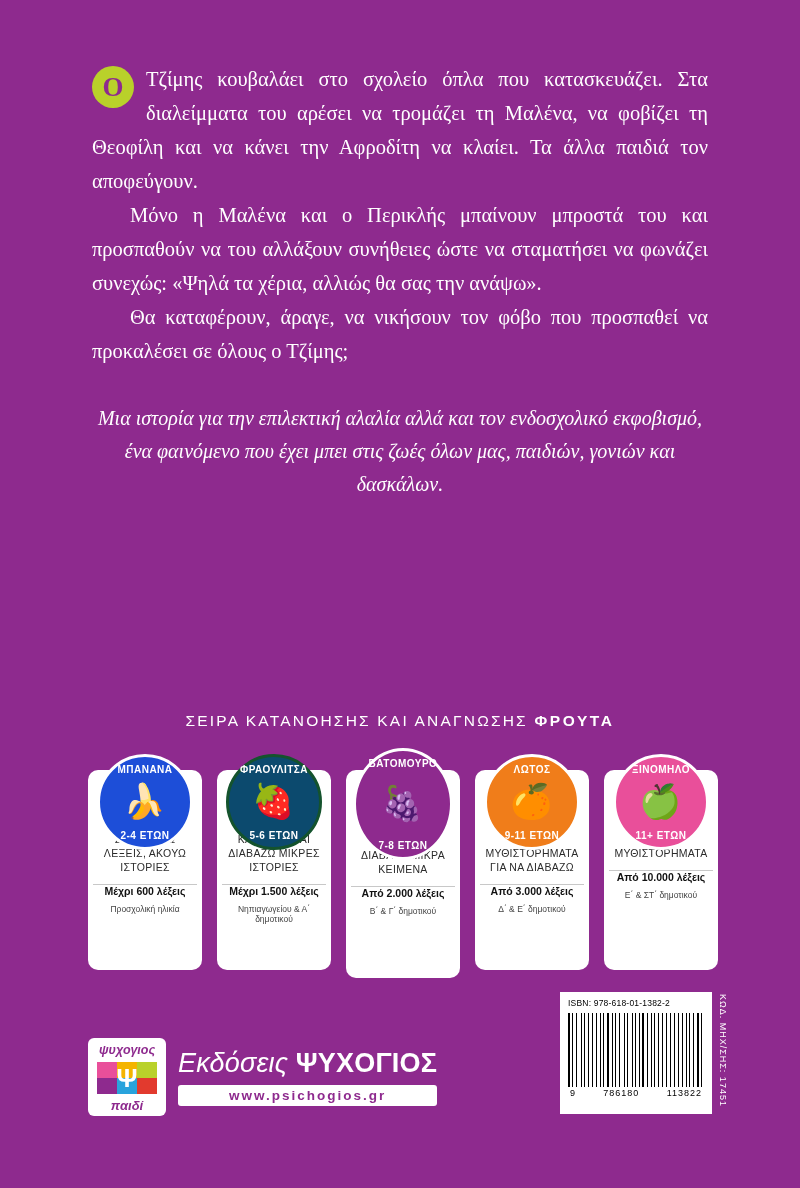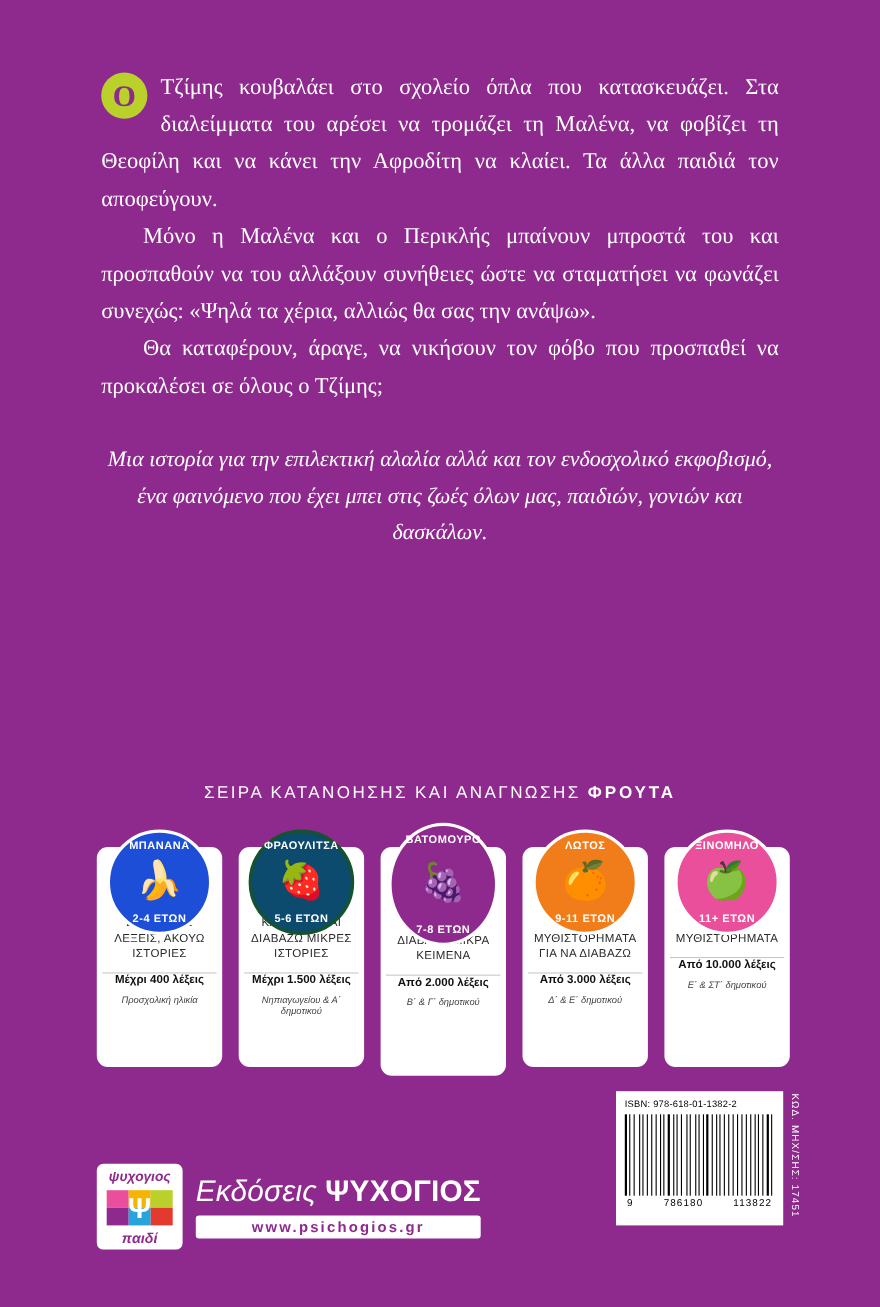--- a/index.html
+++ b/index.html
@@ -165,31 +165,29 @@
     font-weight: bold;
     color: #111111;
     margin-top: 10px;
     border-top: 1px solid #c8c8c8;
   }
   .badge .grade {
     font-family: "Liberation Sans", sans-serif;
     font-size: 8.5px;
     color: #444444;
     margin-top: 7px;
-    font-style: italic;
   }
 
   
   .publisher {
     position: absolute;
     left: 88px;
     top: 1038px;
     display: flex;
     align-items: center;
-    margin-top: 20px;
   }
   .pub-logo {
     width: 78px;
     height: 78px;
     background: #ffffff;
     border-radius: 6px;
     position: relative;
     margin-right: 12px;
     overflow: hidden;
   }
@@ -326,21 +324,21 @@
 <div class="badges" id="badges">
     <div class="badge">
       <div class="cap" style="background:#1d4ed8;border:3px solid #fff">
         <div class="cap-inner">
           <div class="cap-title" style="color:#ffffff">ΜΠΑΝΑΝΑ</div>
           <div class="cap-art">🍌</div>
           <div class="cap-age" style="color:#ffffff">2-4 ΕΤΩΝ</div>
         </div>
       </div>
       <div class="skill">ΣΥΛΛΑΒΙΖΩ ΛΕΞΕΙΣ, ΑΚΟΥΩ ΙΣΤΟΡΙΕΣ</div>
-      <div class="words">Μέχρι 400 λέξεις</div>
+      <div class="words">Μέχρι 600 λέξεις</div>
       <div class="grade">Προσχολική ηλικία</div>
     </div>
     <div class="badge">
       <div class="cap" style="background:#0c4a6e;border:3px solid #14532d">
         <div class="cap-inner">
           <div class="cap-title" style="color:#ffffff">ΦΡΑΟΥΛΙΤΣΑ</div>
           <div class="cap-art">🍓</div>
           <div class="cap-age" style="color:#ffffff">5-6 ΕΤΩΝ</div>
         </div>
       </div>

